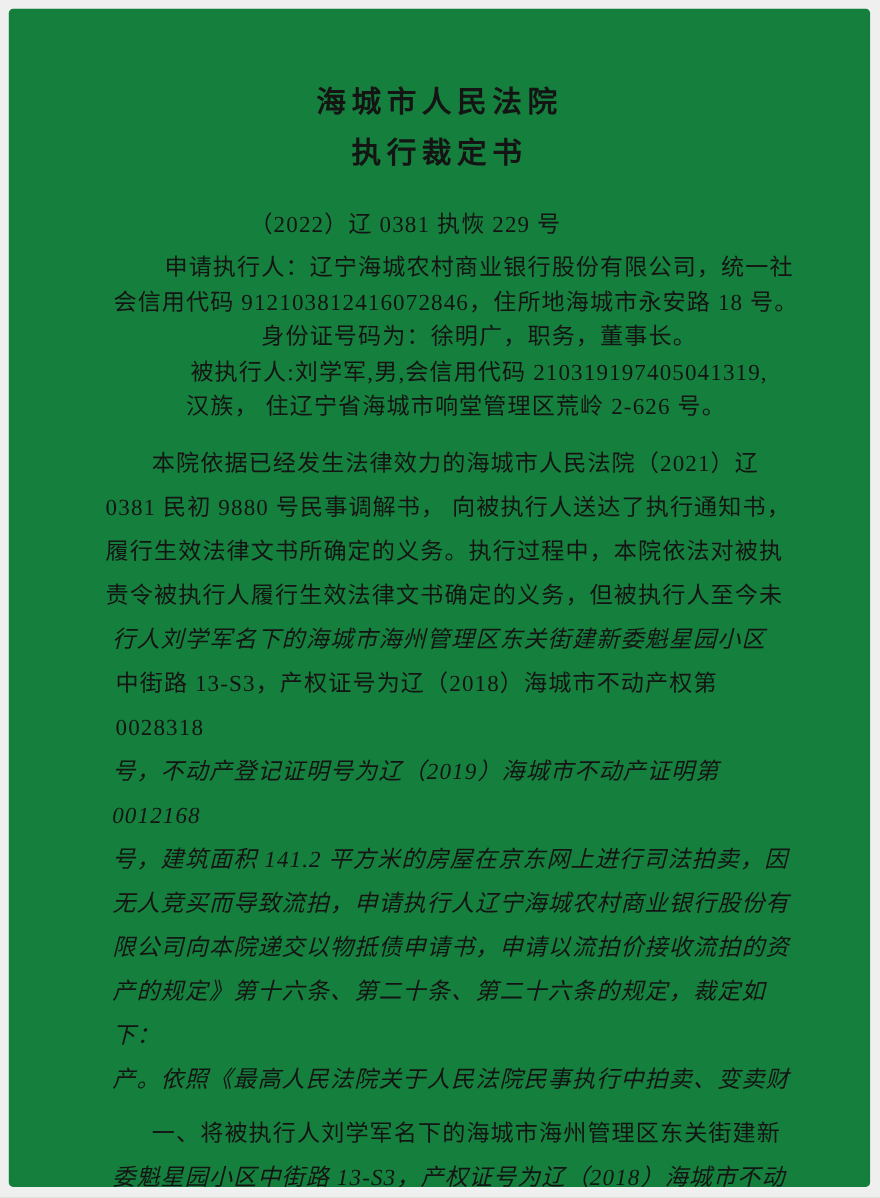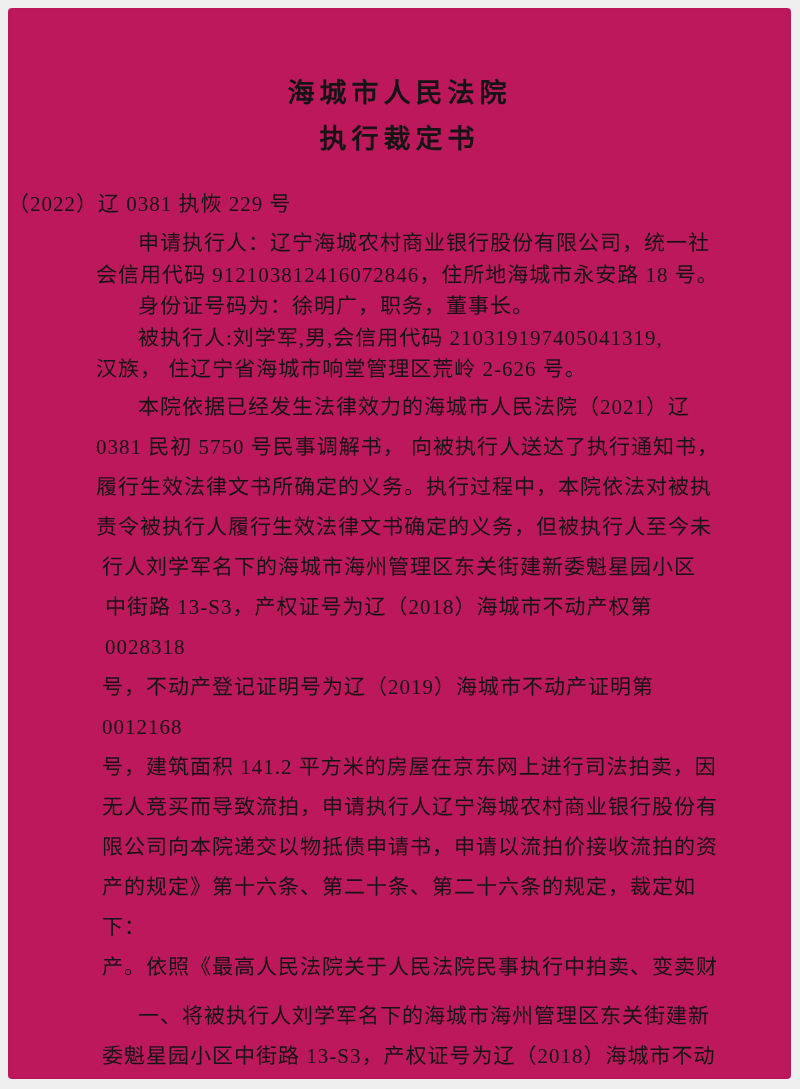--- a/index.html
+++ b/index.html
@@ -14,75 +14,76 @@
     font-family: "Liberation Serif", "DejaVu Serif", serif;
     color: #141414;
     overflow: hidden;
   }
   .page {
     position: absolute;
     left: 8px;
     top: 8px;
     right: 9px;
     bottom: 10px;
-    background: #be185d;
+    background: #15803d;
     border-radius: 4px;
     box-shadow: inset 0 0 6px rgba(0,0,0,0.03);
     overflow: hidden;
   }
   .title-block {
     padding-top: 62px;
     text-align: center;
     font-weight: bold;
     font-size: 27px;
     letter-spacing: 5px;
   }
   .title-block .title-line {
     line-height: 46px;
   }
   .case-number {
     margin-top: 30px;
     padding-right: 62px;
-    text-align: left;
+    text-align: center;
     font-size: 21px;
     letter-spacing: 1px;
     line-height: 24px;
   }
   .text-col {
     padding-left: 88px;
     padding-right: 58px;
   }
   .line {
     white-space: pre-wrap;
     font-size: 21px;
     letter-spacing: 1px;
   }
   .intro-block {
     margin-top: 12px;
   }
   .intro-block .line {
     line-height: 31.5px;
+    text-align: center;
   }
   .body-block {
-    margin-top: 1px;
+    margin-top: 15px;
   }
   .body-block .line {
     line-height: 40px;
   }
   .ruling-block {
     margin-top: 9px;
   }
   .ruling-block .line {
     line-height: 40px;
   }
   .indent {
     text-indent: 2em;
   }
   
-  .drift-1 { padding-left: 6px; }
+  .drift-1 { padding-left: 6px; font-style: italic; }
   .drift-2 { padding-left: 9px; }
 </style>
 </head>
 <body>
 
 <div class="page">
 
   <div class="title-block">
     <div class="title-line">海城市人民法院</div>
     <div class="title-line">执行裁定书</div>
@@ -93,21 +94,21 @@
   <div class="text-col intro-block">
     <div class="line indent">申请执行人：辽宁海城农村商业银行股份有限公司，统一社</div>
     <div class="line">会信用代码 912103812416072846，住所地海城市永安路 18 号。</div>
     <div class="line indent">身份证号码为：徐明广，职务，董事长。</div>
     <div class="line indent">被执行人:刘学军,男,会信用代码 210319197405041319,</div>
     <div class="line">汉族， 住辽宁省海城市响堂管理区荒岭 2-626 号。</div>
   </div>
 
   <div class="text-col body-block">
     <div class="line indent">本院依据已经发生法律效力的海城市人民法院（2021）辽</div>
-    <div class="line">0381 民初 5750 号民事调解书， 向被执行人送达了执行通知书，</div>
+    <div class="line">0381 民初 9880 号民事调解书， 向被执行人送达了执行通知书，</div>
     <div class="line">履行生效法律文书所确定的义务。执行过程中，本院依法对被执</div>
     <div class="line">责令被执行人履行生效法律文书确定的义务，但被执行人至今未</div>
     <div class="line drift-1">行人刘学军名下的海城市海州管理区东关街建新委魁星园小区</div>
     <div class="line drift-2">中街路 13-S3，产权证号为辽（2018）海城市不动产权第 0028318</div>
     <div class="line drift-1">号，不动产登记证明号为辽（2019）海城市不动产证明第 0012168</div>
     <div class="line drift-1">号，建筑面积 141.2 平方米的房屋在京东网上进行司法拍卖，因</div>
     <div class="line drift-1">无人竞买而导致流拍，申请执行人辽宁海城农村商业银行股份有</div>
     <div class="line drift-1">限公司向本院递交以物抵债申请书，申请以流拍价接收流拍的资</div>
     <div class="line drift-1">产的规定》第十六条、第二十条、第二十六条的规定，裁定如下：</div>
     <div class="line drift-1">产。依照《最高人民法院关于人民法院民事执行中拍卖、变卖财</div>

